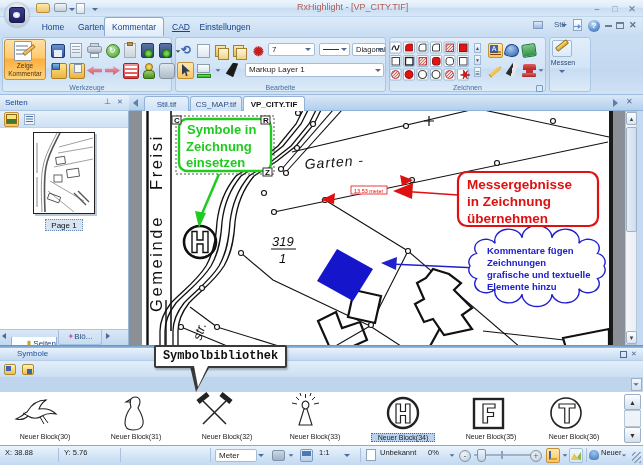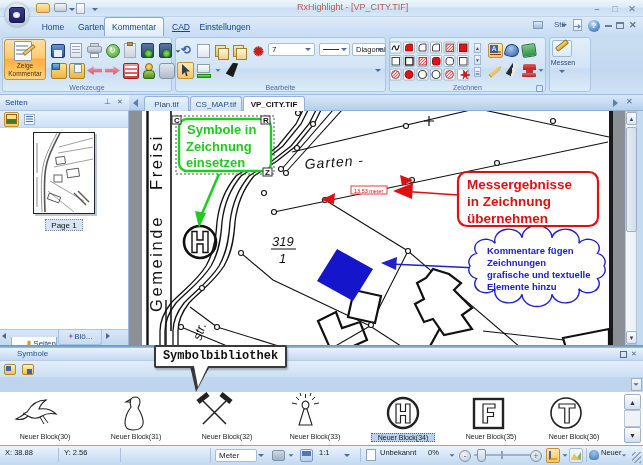--- a/index.html
+++ b/index.html
@@ -146,20 +146,21 @@
 <div class="abs caret" style="left:341px;top:48px;"></div>
 <div class="abs combo" style="left:352px;top:43px;width:34px;height:13px;font-size:7.5px;">Diagonal</div>
 <div class="abs caret" style="left:377px;top:48px;"></div>
 
 <div class="abs" style="left:177px;top:62px;width:17px;height:17px;background:linear-gradient(#ffe9b0,#fcc45e);border:1px solid #c29138;border-radius:2px;"></div>
 <div class="abs" style="left:182px;top:64px;width:8px;height:12px;background:#2b3e55;clip-path:polygon(0 0,100% 62%,55% 62%,70% 100%,48% 100%,38% 68%,0 90%);"></div>
 <div class="abs" style="left:197px;top:64px;width:13px;height:9px;background:linear-gradient(#fdfefe,#d8e2ec);border:1px solid #8e9dae;"></div>
 <div class="abs" style="left:197px;top:74px;width:14px;height:4px;background:linear-gradient(#7ce26a,#2fae19);border:1px solid #1f8a0e;"></div>
 <div class="abs caret" style="left:215px;top:69px;transform:scale(.8);"></div>
 <div class="abs" style="left:225px;top:64px;width:16px;height:12px;background:#1b1b1b;border-radius:2px;transform:rotate(-35deg);clip-path:polygon(0 40%,75% 0,100% 30%,25% 100%);"></div>
+<div class="abs combo" style="left:245px;top:63px;width:139px;height:14px;line-height:12px;">Markup Layer 1</div>
 <div class="abs caret" style="left:375px;top:69px;"></div>
 
 <div class="abs" id="zgrid" style="left:389px;top:41px;width:86px;height:41px;">
 <svg width="86" height="41" viewBox="0 0 86 41">
 <defs>
           <pattern id="hat" width="3" height="3" patternUnits="userSpaceOnUse">
             <rect width="3" height="3" fill="#f6dada"></rect>
             <path d="M0,3 L3,0" stroke="#d86868" stroke-width="1"></path>
           </pattern>
         </defs>
@@ -222,21 +223,21 @@
 <div class="abs" style="left:552px;top:40px;width:20px;height:17px;background:linear-gradient(#f2f7fc,#dcebf8);border:1px solid #9fb8d4;border-radius:2px;"></div>
 <div class="abs" style="left:555px;top:43px;width:14px;height:5px;background:linear-gradient(#ffe06a,#e0a52a);border:1px solid #8f6d1a;border-radius:1px;transform:rotate(-38deg);"></div>
 <div class="abs" style="left:546px;top:59px;width:34px;text-align:center;font-size:7px;color:#2c4a78;">Messen</div>
 <div class="abs caret" style="left:559px;top:70px;"></div>
 
 <div class="abs" id="seitenhdr">Seiten</div>
 <div class="abs" style="left:104px;top:98px;width:8px;height:8px;color:#4a6890;font-size:8px;line-height:8px;">⊥</div>
 <div class="abs" style="left:117px;top:98px;width:8px;height:8px;color:#4a6890;font-size:7px;line-height:8px;">✕</div>
 <div class="abs" id="doctabs"></div>
 <div class="abs" style="left:133px;top:99px;width:0;height:0;border-top:4px solid transparent;border-bottom:4px solid transparent;border-right:5px solid #5d7fa8;"></div>
-<div class="abs dtab" style="left:144px;width:45px;">Plan.tif</div>
+<div class="abs dtab" style="left:144px;width:45px;">Stil.tif</div>
 <div class="abs dtab" style="left:190px;width:52px;">CS_MAP.tif</div>
 <div class="abs dtab" style="left:243px;width:62px;background:#fff;font-weight:bold;color:#111;">VP_CITY.TIF</div>
 <div class="abs" style="left:613px;top:99px;width:0;height:0;border-top:4px solid transparent;border-bottom:4px solid transparent;border-left:5px solid #5d7fa8;"></div>
 <div class="abs" style="left:626px;top:98px;color:#4a6890;font-size:8px;line-height:8px;">✕</div>
 
 <div class="abs" id="leftpanel">
   <div class="abs" id="lptools"></div>
   <div class="abs" style="left:4px;top:1px;width:15px;height:15px;background:linear-gradient(#ffe9b0,#fcc45e);border:1px solid #c29138;border-radius:2px;"></div>
   <div class="abs" style="left:6px;top:3px;width:11px;height:10px;background:linear-gradient(#f8e27a 55%,#3f7a2e 56%);border:1px solid #8a6a1a;"></div>
   <div class="abs" style="left:24px;top:3px;width:11px;height:11px;border:1px solid #9ab2cc;background:#eef4fa;"></div>
@@ -442,21 +443,21 @@
 <div class="abs" style="left:624px;top:394px;width:17px;height:16px;background:linear-gradient(#fdfeff,#d3dfec);border:1px solid #9cb0c8;border-radius:2px;font-size:7px;color:#333;text-align:center;line-height:15px;">▲</div>
 <div class="abs" style="left:624px;top:410px;width:17px;height:17px;background:#eef3f8;border:1px solid #b5c5d6;"></div>
 <div class="abs" style="left:624px;top:427px;width:17px;height:16px;background:linear-gradient(#fdfeff,#d3dfec);border:1px solid #9cb0c8;border-radius:2px;font-size:7px;color:#333;text-align:center;line-height:15px;">▼</div>
 
 <div class="abs" id="callout">Symbolbibliothek</div>
 <div class="abs" style="left:190px;top:366px;width:0;height:0;border-left:6px solid transparent;border-right:14px solid transparent;border-top:26px solid #3a3a3a;z-index:29;"></div>
 <div class="abs" style="left:194px;top:366px;width:0;height:0;border-left:4px solid transparent;border-right:10px solid transparent;border-top:21px solid #fff;z-index:31;"></div>
 
 <div class="abs" id="statusbar"></div>
 <div class="abs sbtxt" style="left:5px;">X: 38.88</div>
-<div class="abs sbtxt" style="left:64px;">Y: 2.56</div>
+<div class="abs sbtxt" style="left:64px;">Y: 5.76</div>
 <div class="abs sbsep" style="left:58px;"></div>
 <div class="abs sbsep" style="left:120px;"></div>
 <div class="abs sbsep" style="left:210px;"></div>
 <div class="abs" style="left:215px;top:449px;width:42px;height:13px;background:#fff;border:1px solid #a6bdd8;border-radius:2px;font-size:8px;color:#222;line-height:12px;padding-left:3px;">Meter</div>
 <div class="abs caret" style="left:258px;top:454px;"></div>
 <div class="abs" style="left:272px;top:450px;width:13px;height:11px;background:linear-gradient(#ccd8e5,#9fb2c6);border:1px solid #7e93aa;border-radius:2px;"></div>
 <div class="abs caret" style="left:288px;top:454px;transform:scale(.8);"></div>
 <div class="abs" style="left:300px;top:449px;width:13px;height:13px;background:linear-gradient(#e8f0f8,#b9cfe8);border:1px solid #7e9cc0;border-radius:2px;"></div>
 <div class="abs" style="left:302px;top:451px;width:9px;height:5px;background:#4a79b8;"></div>
 <div class="abs sbtxt" style="left:319px;">1:1</div>

